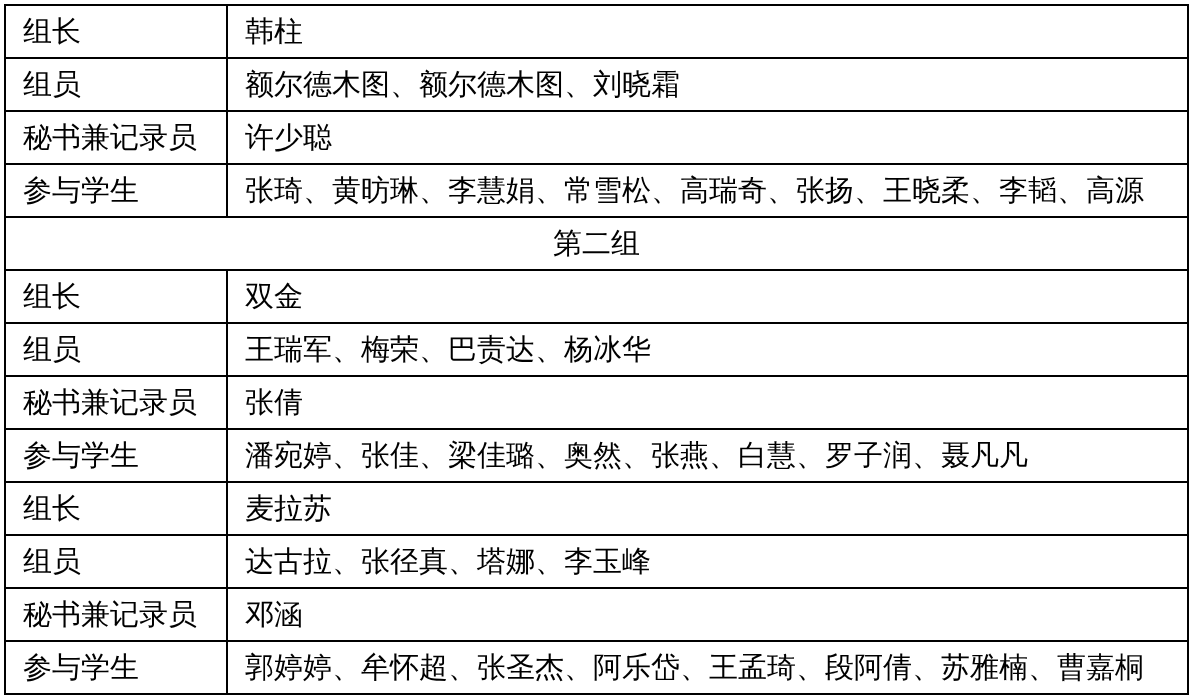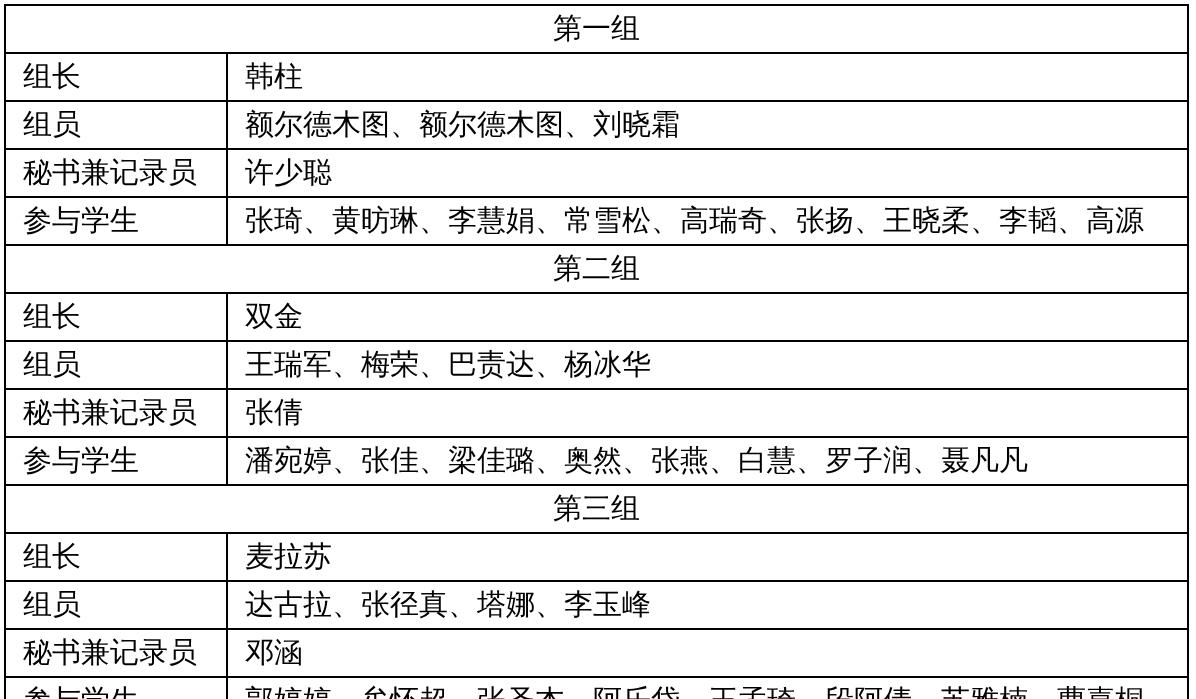--- a/index.html
+++ b/index.html
@@ -43,23 +43,20 @@
 <body>
 
 <table class="doc-table">
   <colgroup>
     <col class="label-col">
     <col>
   </colgroup>
   <tbody>
 
     <tr>
-      <td colspan="2" class="group-header">第一组</td>
-    </tr>
-    <tr>
       <td>组长</td>
       <td>韩柱</td>
     </tr>
     <tr>
       <td>组员</td>
       <td>额尔德木图、额尔德木图、刘晓霜</td>
     </tr>
     <tr>
       <td>秘书兼记录员</td>
       <td>许少聪</td>
@@ -83,23 +80,20 @@
     <tr>
       <td>秘书兼记录员</td>
       <td>张倩</td>
     </tr>
     <tr>
       <td>参与学生</td>
       <td>潘宛婷、张佳、梁佳璐、奥然、张燕、白慧、罗子润、聂凡凡</td>
     </tr>
 
     <tr>
-      <td colspan="2" class="group-header">第三组</td>
-    </tr>
-    <tr>
       <td>组长</td>
       <td>麦拉苏</td>
     </tr>
     <tr>
       <td>组员</td>
       <td>达古拉、张径真、塔娜、李玉峰</td>
     </tr>
     <tr>
       <td>秘书兼记录员</td>
       <td>邓涵</td>

